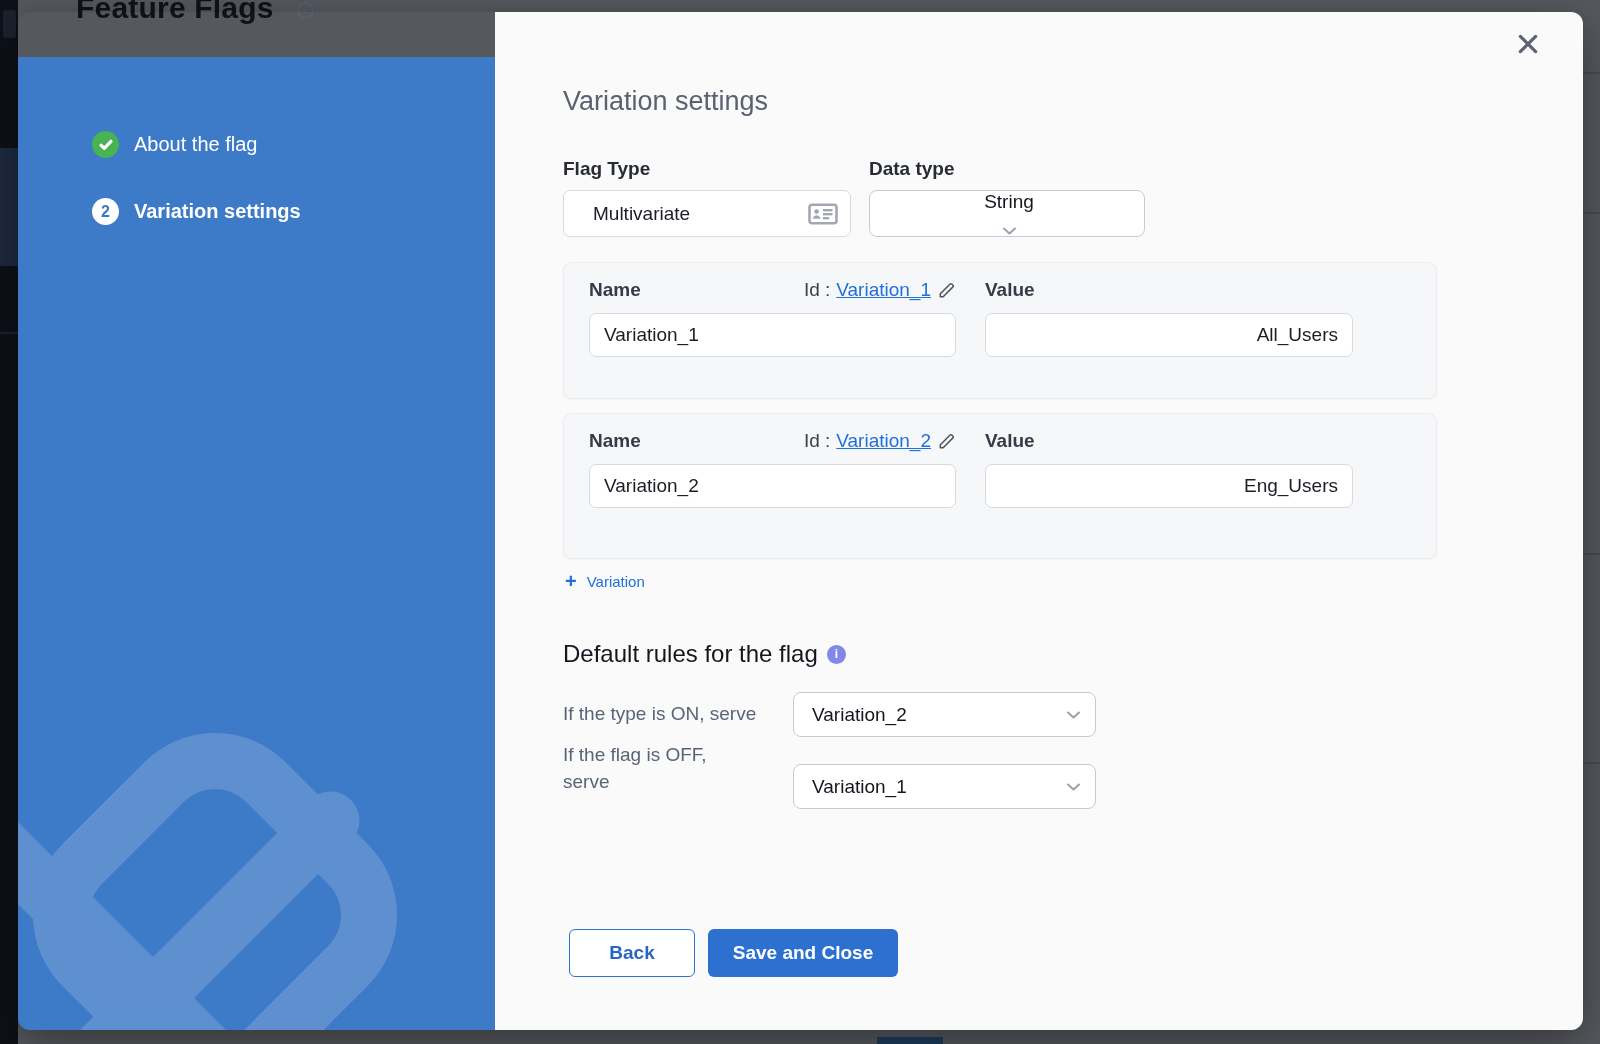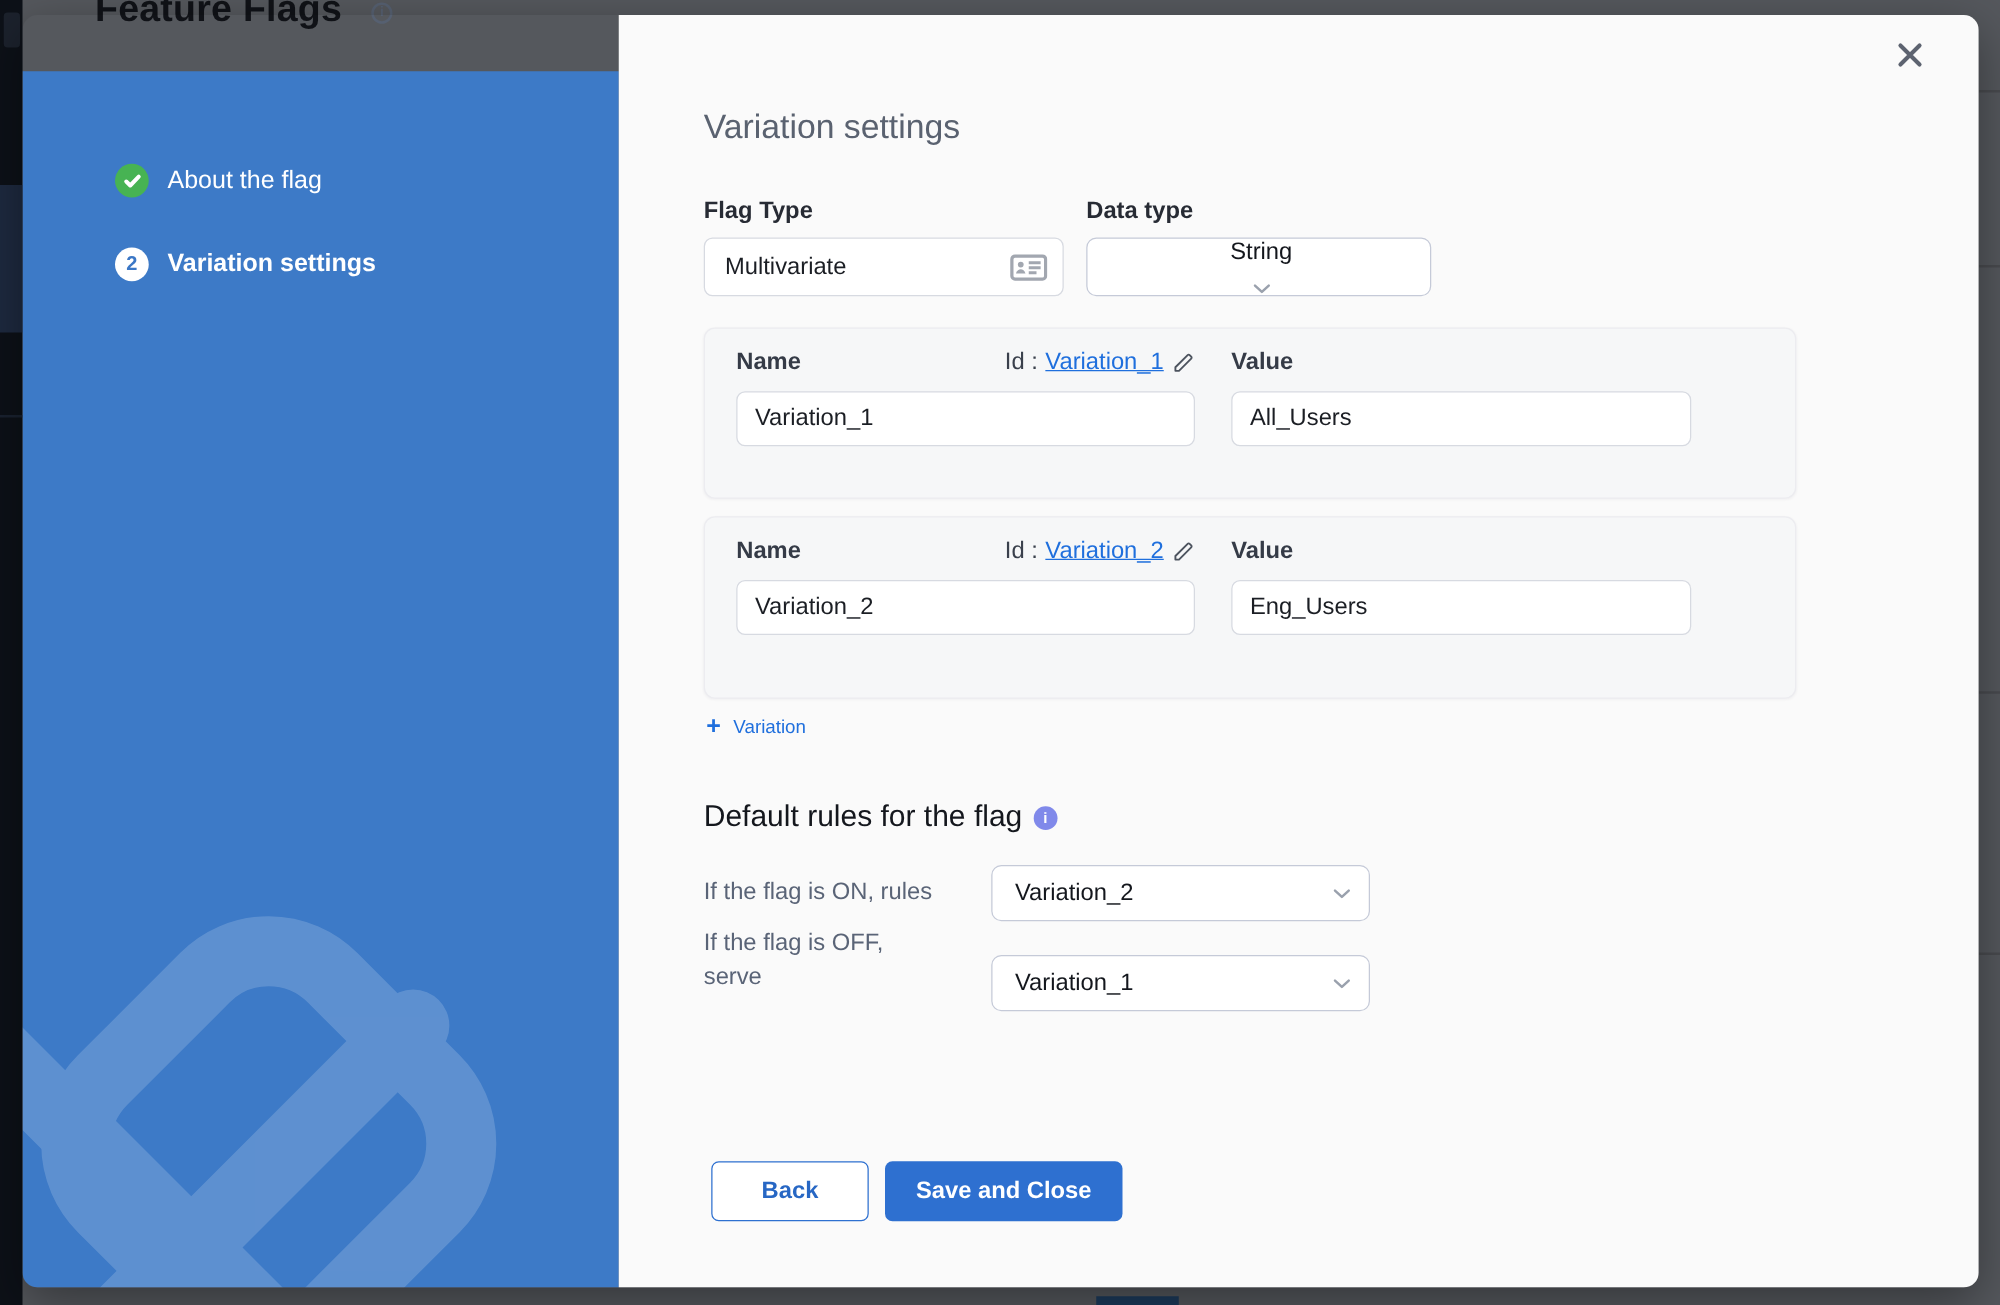--- a/index.html
+++ b/index.html
@@ -40,21 +40,21 @@
   .content { position:relative; flex:1; background:#fafafa; }
   .close-btn { position:absolute; top:20px; right:43px; width:24px; height:24px; cursor:pointer; }
 
   .panel-title { position:absolute; left:68px; top:74px; font-size:27px; font-weight:400; color:#5a6270; }
 
   .field-label { position:absolute; font-size:19px; font-weight:600; color:#272b34; }
   .lbl-flagtype { left:68px; top:146px; }
   .lbl-datatype { left:374px; top:146px; }
 
   .flag-input { position:absolute; left:68px; top:178px; width:288px; height:47px; background:#ffffff;
-                border:1px solid #d7dae1; border-radius:7px; display:flex; align-items:center; padding:0 12px 0 16px; }
+                border:1px solid #d7dae1; border-radius:7px; display:flex; align-items:center; padding:0 12px 0 29px; }
   .flag-input input { flex:1; border:none; outline:none; font-family:inherit; font-size:19px; font-weight:500;
                       color:#1b1e24; background:transparent; min-width:0; }
 
   .select-box { background:#ffffff; border:1px solid #c5cad8; border-radius:8px; display:flex;
                 align-items:center; padding:0 14px 0 18px; cursor:pointer; }
   .select-box .sel-text { flex:1; font-size:19px; font-weight:500; color:#14171d; }
   .sel-datatype { position:absolute; left:374px; top:178px; width:276px; height:47px;flex-direction:column; }
   .sel-on  { position:absolute; left:298px; top:680px; width:303px; height:45px; }
   .sel-off { position:absolute; left:298px; top:752px; width:303px; height:45px; }
 
@@ -67,21 +67,21 @@
   .vc-name-label, .vc-value-label { font-size:19px; font-weight:600; color:#353b47; }
   .vc-value-label { margin-left:29px; }
   .id-group { display:flex; align-items:center; gap:6px; }
   .id-prefix { font-size:19px; font-weight:500; color:#3a404c; }
   .id-link { font-size:19px; font-weight:500; color:#1f6fdd; text-decoration:underline; cursor:pointer; }
   .vc-inputs { display:flex; margin-top:12px; }
   .vc-inputs input { height:44px; background:#fff; border:1px solid #d7dae1; border-radius:7px;
                      font-family:inherit; font-size:19px; font-weight:500; color:#1b1e24;
                      padding:0 14px; outline:none; }
   .vc-input-name  { width:367px; }
-  .vc-input-value { width:368px; margin-left:29px; }
+  .vc-input-value { width:368px; margin-left:29px;text-align:right; }
 
   .add-variation { position:absolute; left:70px; top:558px; display:flex; align-items:center; gap:10px; cursor:pointer; }
   .add-plus  { font-size:20px; font-weight:700; color:#1f6fdd; }
   .add-label { font-size:15px; font-weight:500; color:#1f6fdd; }
 
   .default-heading { position:absolute; left:68px; top:628px; display:flex; align-items:center; gap:9px; }
   .default-heading .dh-text { font-size:24px; font-weight:500; color:#14171d; }
   .info-dot { width:19px; height:19px; border-radius:50%; background:#8089ea; color:#fff;
               font-size:12px; font-weight:700; display:flex; align-items:center; justify-content:center; }
 
@@ -213,21 +213,21 @@
       <div class="add-variation">
         <span class="add-plus">+</span>
         <span class="add-label">Variation</span>
       </div>
 
       <div class="default-heading">
         <span class="dh-text">Default rules for the flag</span>
         <span class="info-dot">i</span>
       </div>
 
-      <div class="rule-label rl-on">If the flag is ON, rules</div>
+      <div class="rule-label rl-on">If the type is ON, serve</div>
       <div class="select-box sel-on">
         <span class="sel-text">Variation_2</span>
         <svg class="chev" width="15" height="10" viewBox="0 0 15 10">
             <path d="M2 2.5l5.5 5L13 2.5" fill="none" stroke="#9aa1ad" stroke-width="2" stroke-linecap="round" stroke-linejoin="round"></path>
           </svg>
       </div>
 
       <div class="rule-label rl-off">If the flag is OFF, serve</div>
       <div class="select-box sel-off">
         <span class="sel-text">Variation_1</span>

